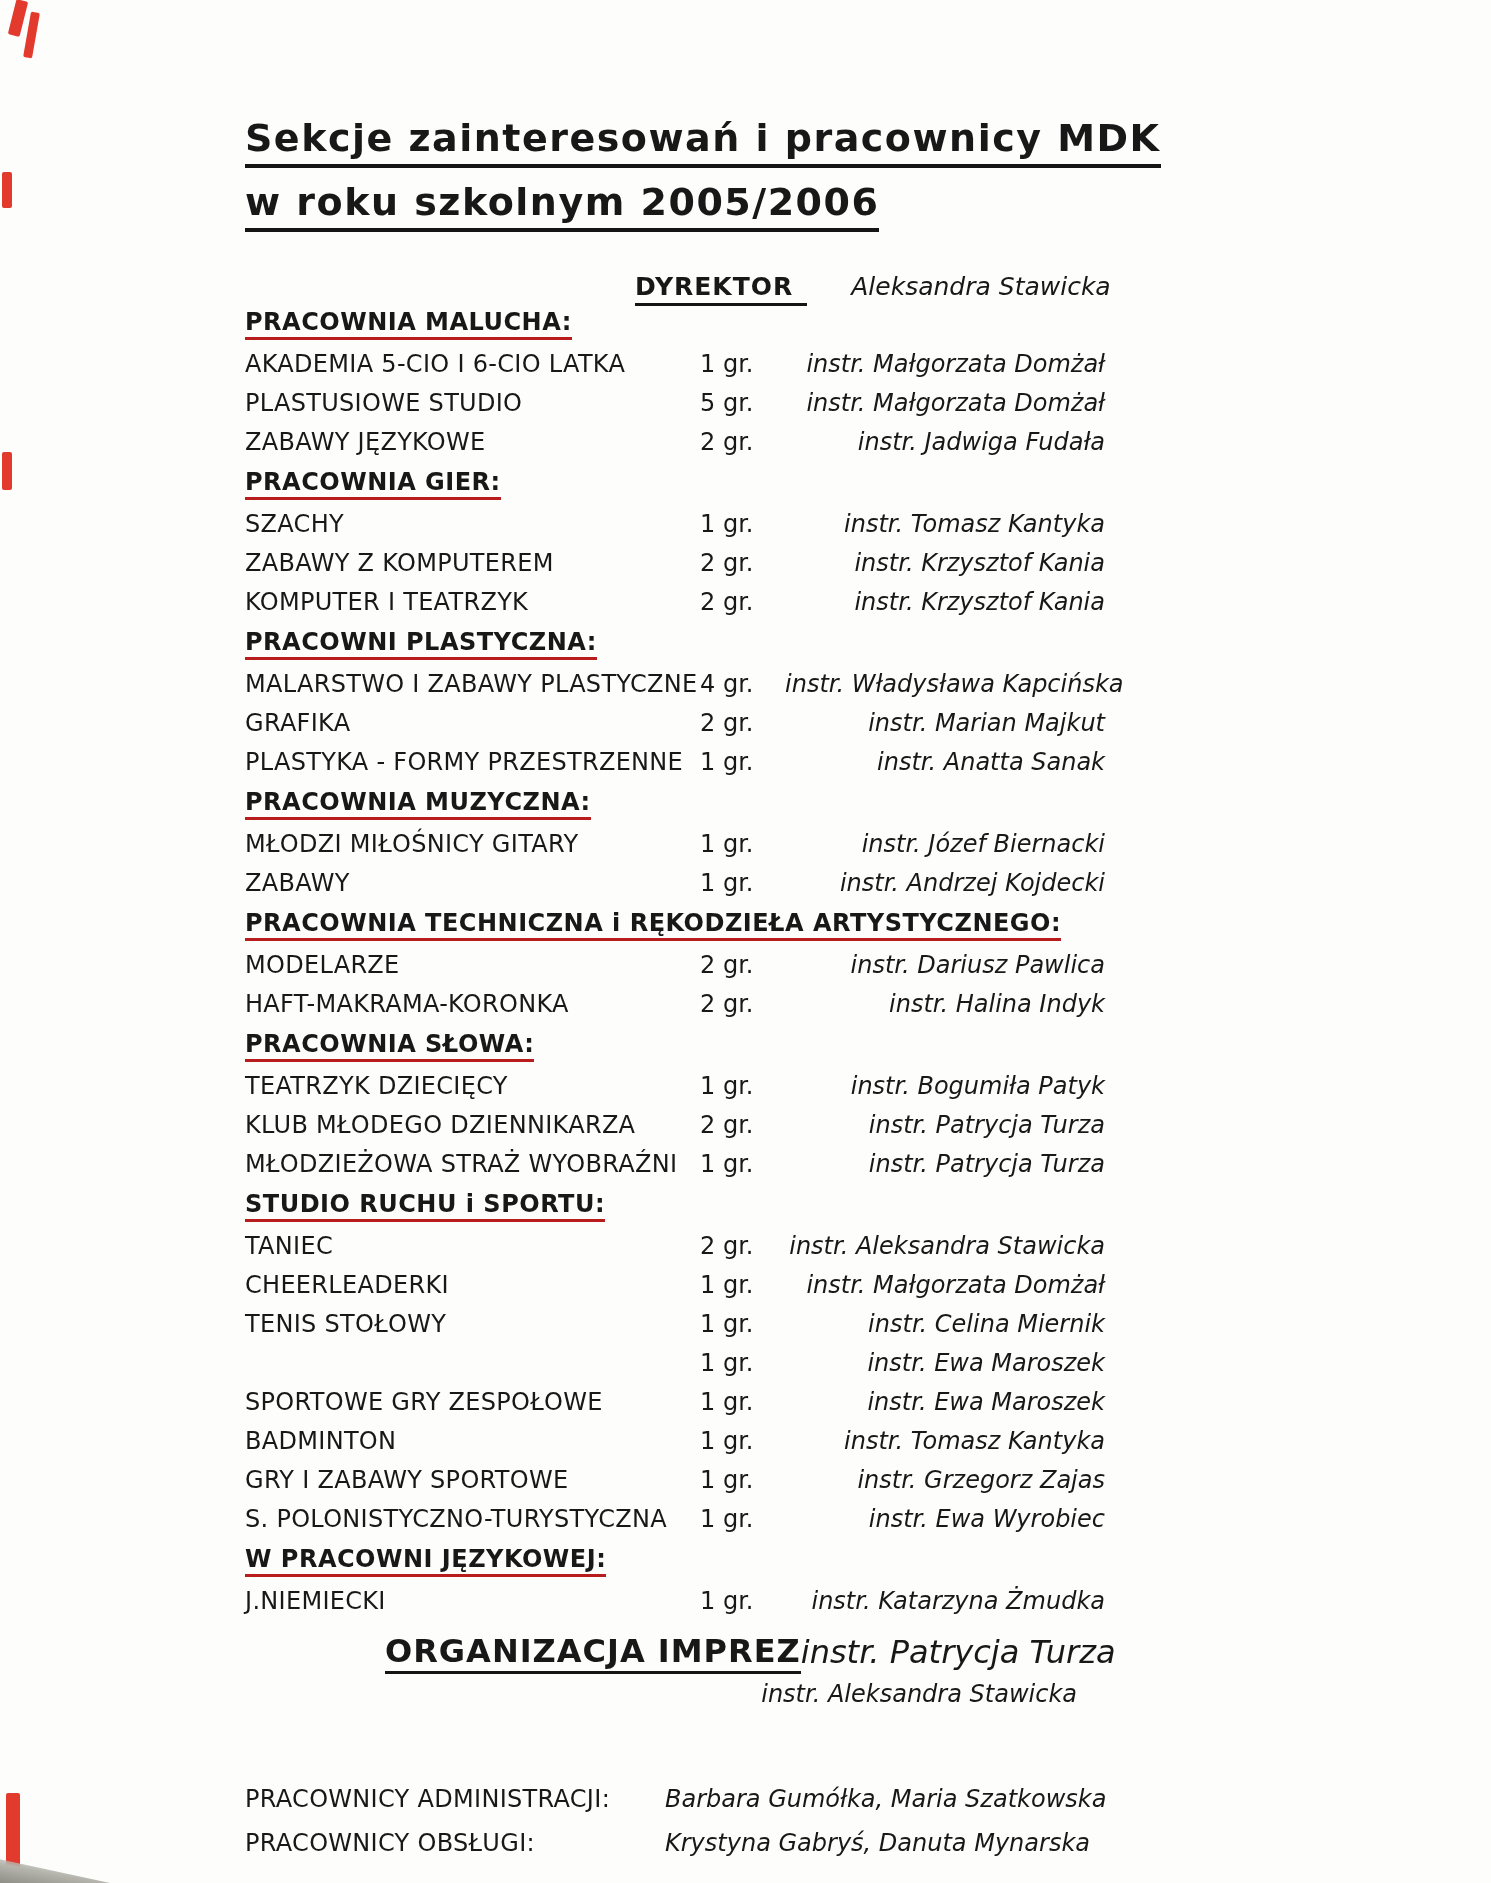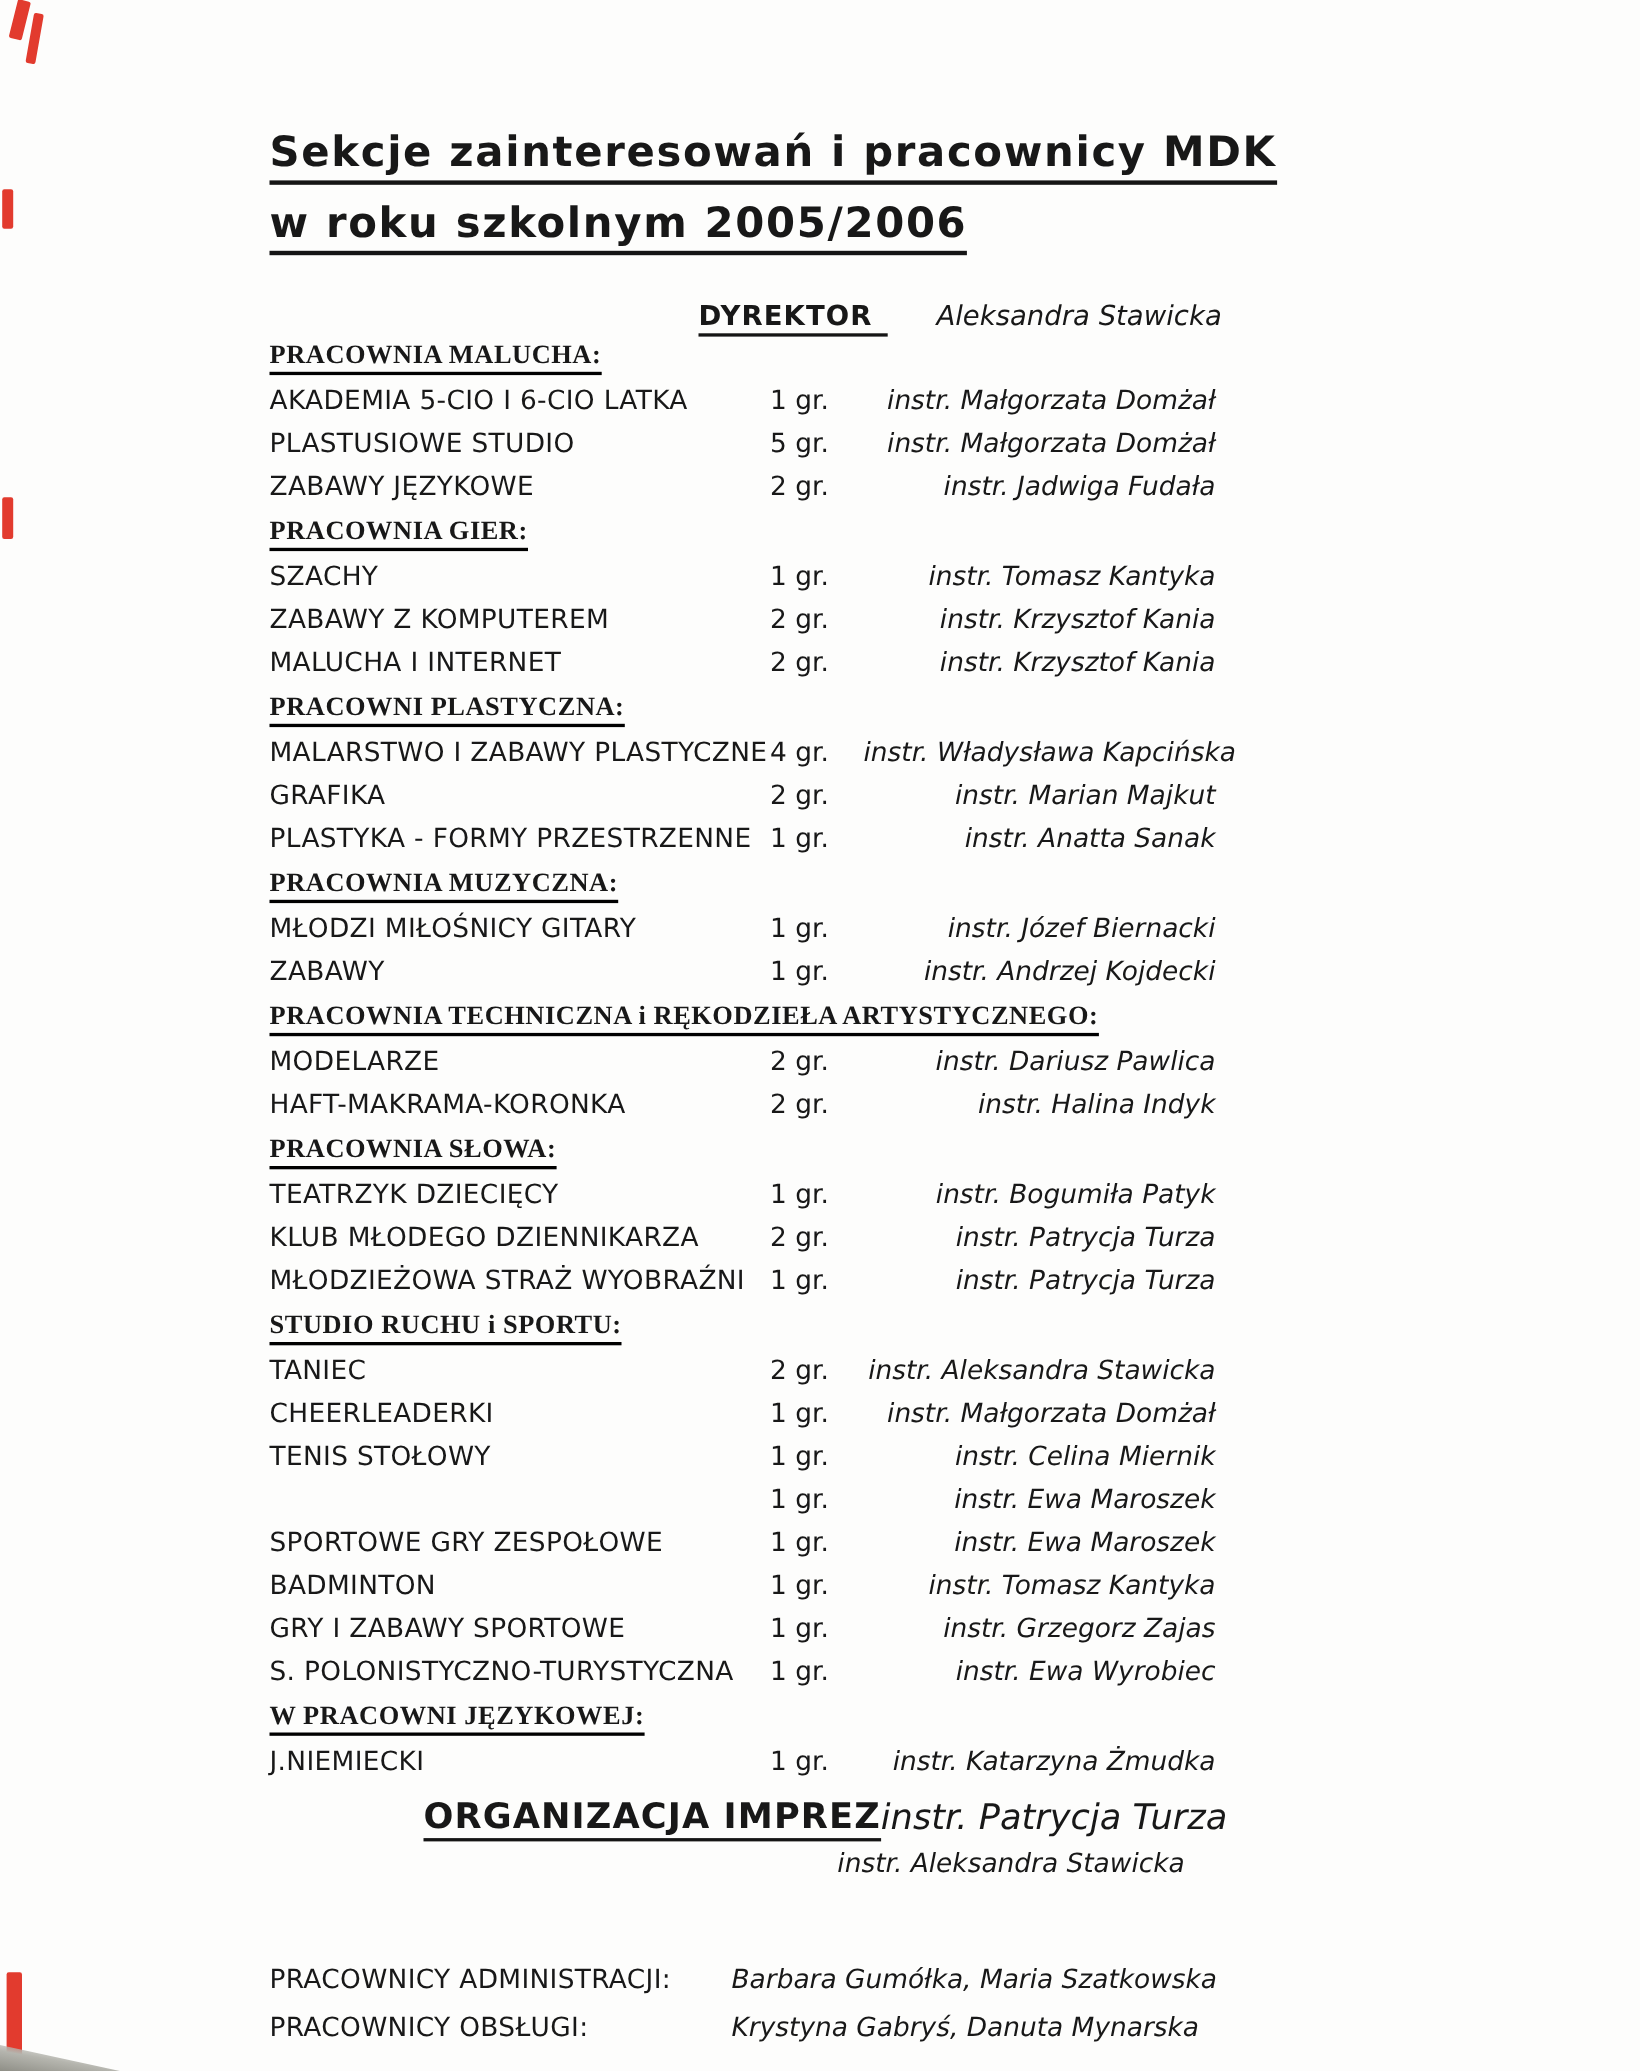--- a/index.html
+++ b/index.html
@@ -56,23 +56,22 @@
     height: 40px;
     line-height: 40px;
     margin-top: 3px;
     white-space: nowrap;
   }
   .section-heading .heading-text {
     display: inline-block;
     font-size: 24px;
     font-weight: bold;
     letter-spacing: 0.5px;
-    border-bottom: 3px solid #000000;
+    border-bottom: 3px solid #b91c1c;
     line-height: 1.25;
-    font-family: Liberation Serif, serif;
   }
   .row {
     display: grid;
     grid-template-columns: 455px 85px 1fr;
     height: 39px;
     line-height: 39px;
     font-size: 24px;
     white-space: nowrap;
   }
   .row .cell-name { letter-spacing: 0.3px; }
@@ -187,21 +186,21 @@
             <span class="cell-name">SZACHY</span>
             <span class="cell-groups">1 gr.</span>
             <span class="cell-instructor">instr. Tomasz Kantyka</span>
           </div>
           <div class="row">
             <span class="cell-name">ZABAWY Z KOMPUTEREM</span>
             <span class="cell-groups">2 gr.</span>
             <span class="cell-instructor">instr. Krzysztof Kania</span>
           </div>
           <div class="row">
-            <span class="cell-name">MALUCHA I INTERNET</span>
+            <span class="cell-name">KOMPUTER I TEATRZYK</span>
             <span class="cell-groups">2 gr.</span>
             <span class="cell-instructor">instr. Krzysztof Kania</span>
           </div>
         </div>
         <div class="section">
           <div class="section-heading"><span class="heading-text">PRACOWNI PLASTYCZNA:</span></div>
           <div class="row">
             <span class="cell-name">MALARSTWO I ZABAWY PLASTYCZNE</span>
             <span class="cell-groups">4 gr.</span>
             <span class="cell-instructor">instr. Władysława Kapcińska</span>

